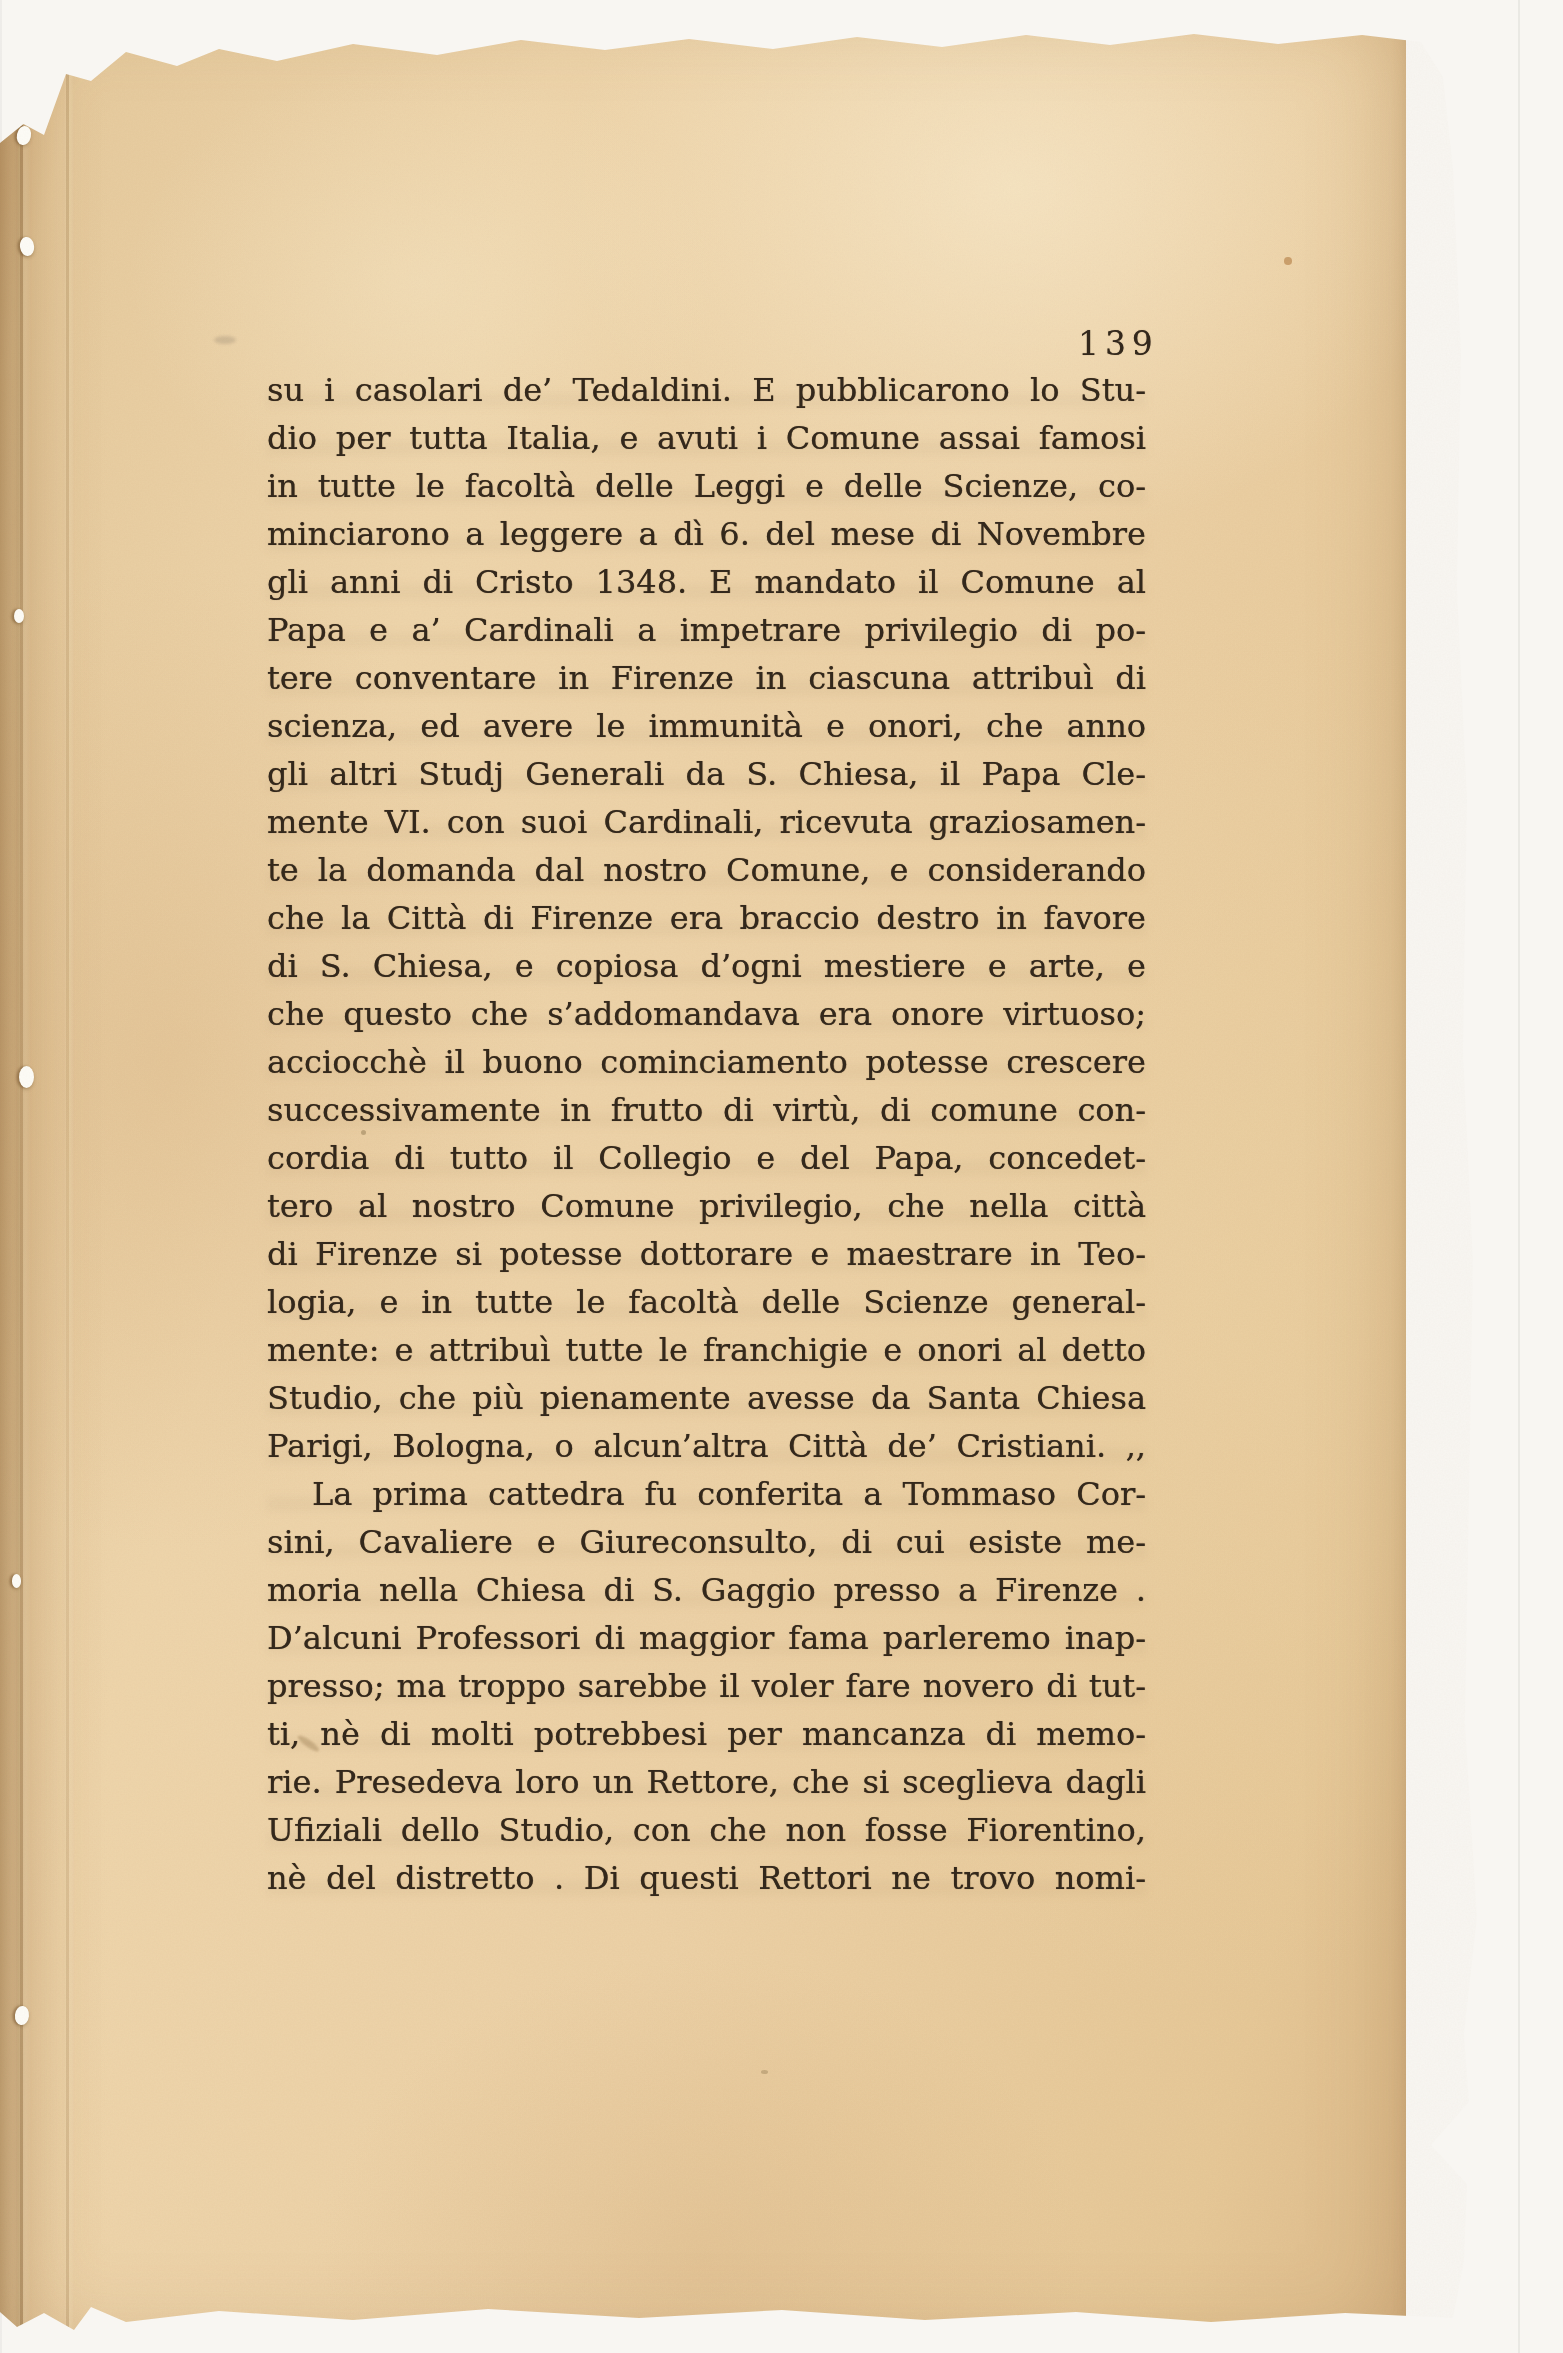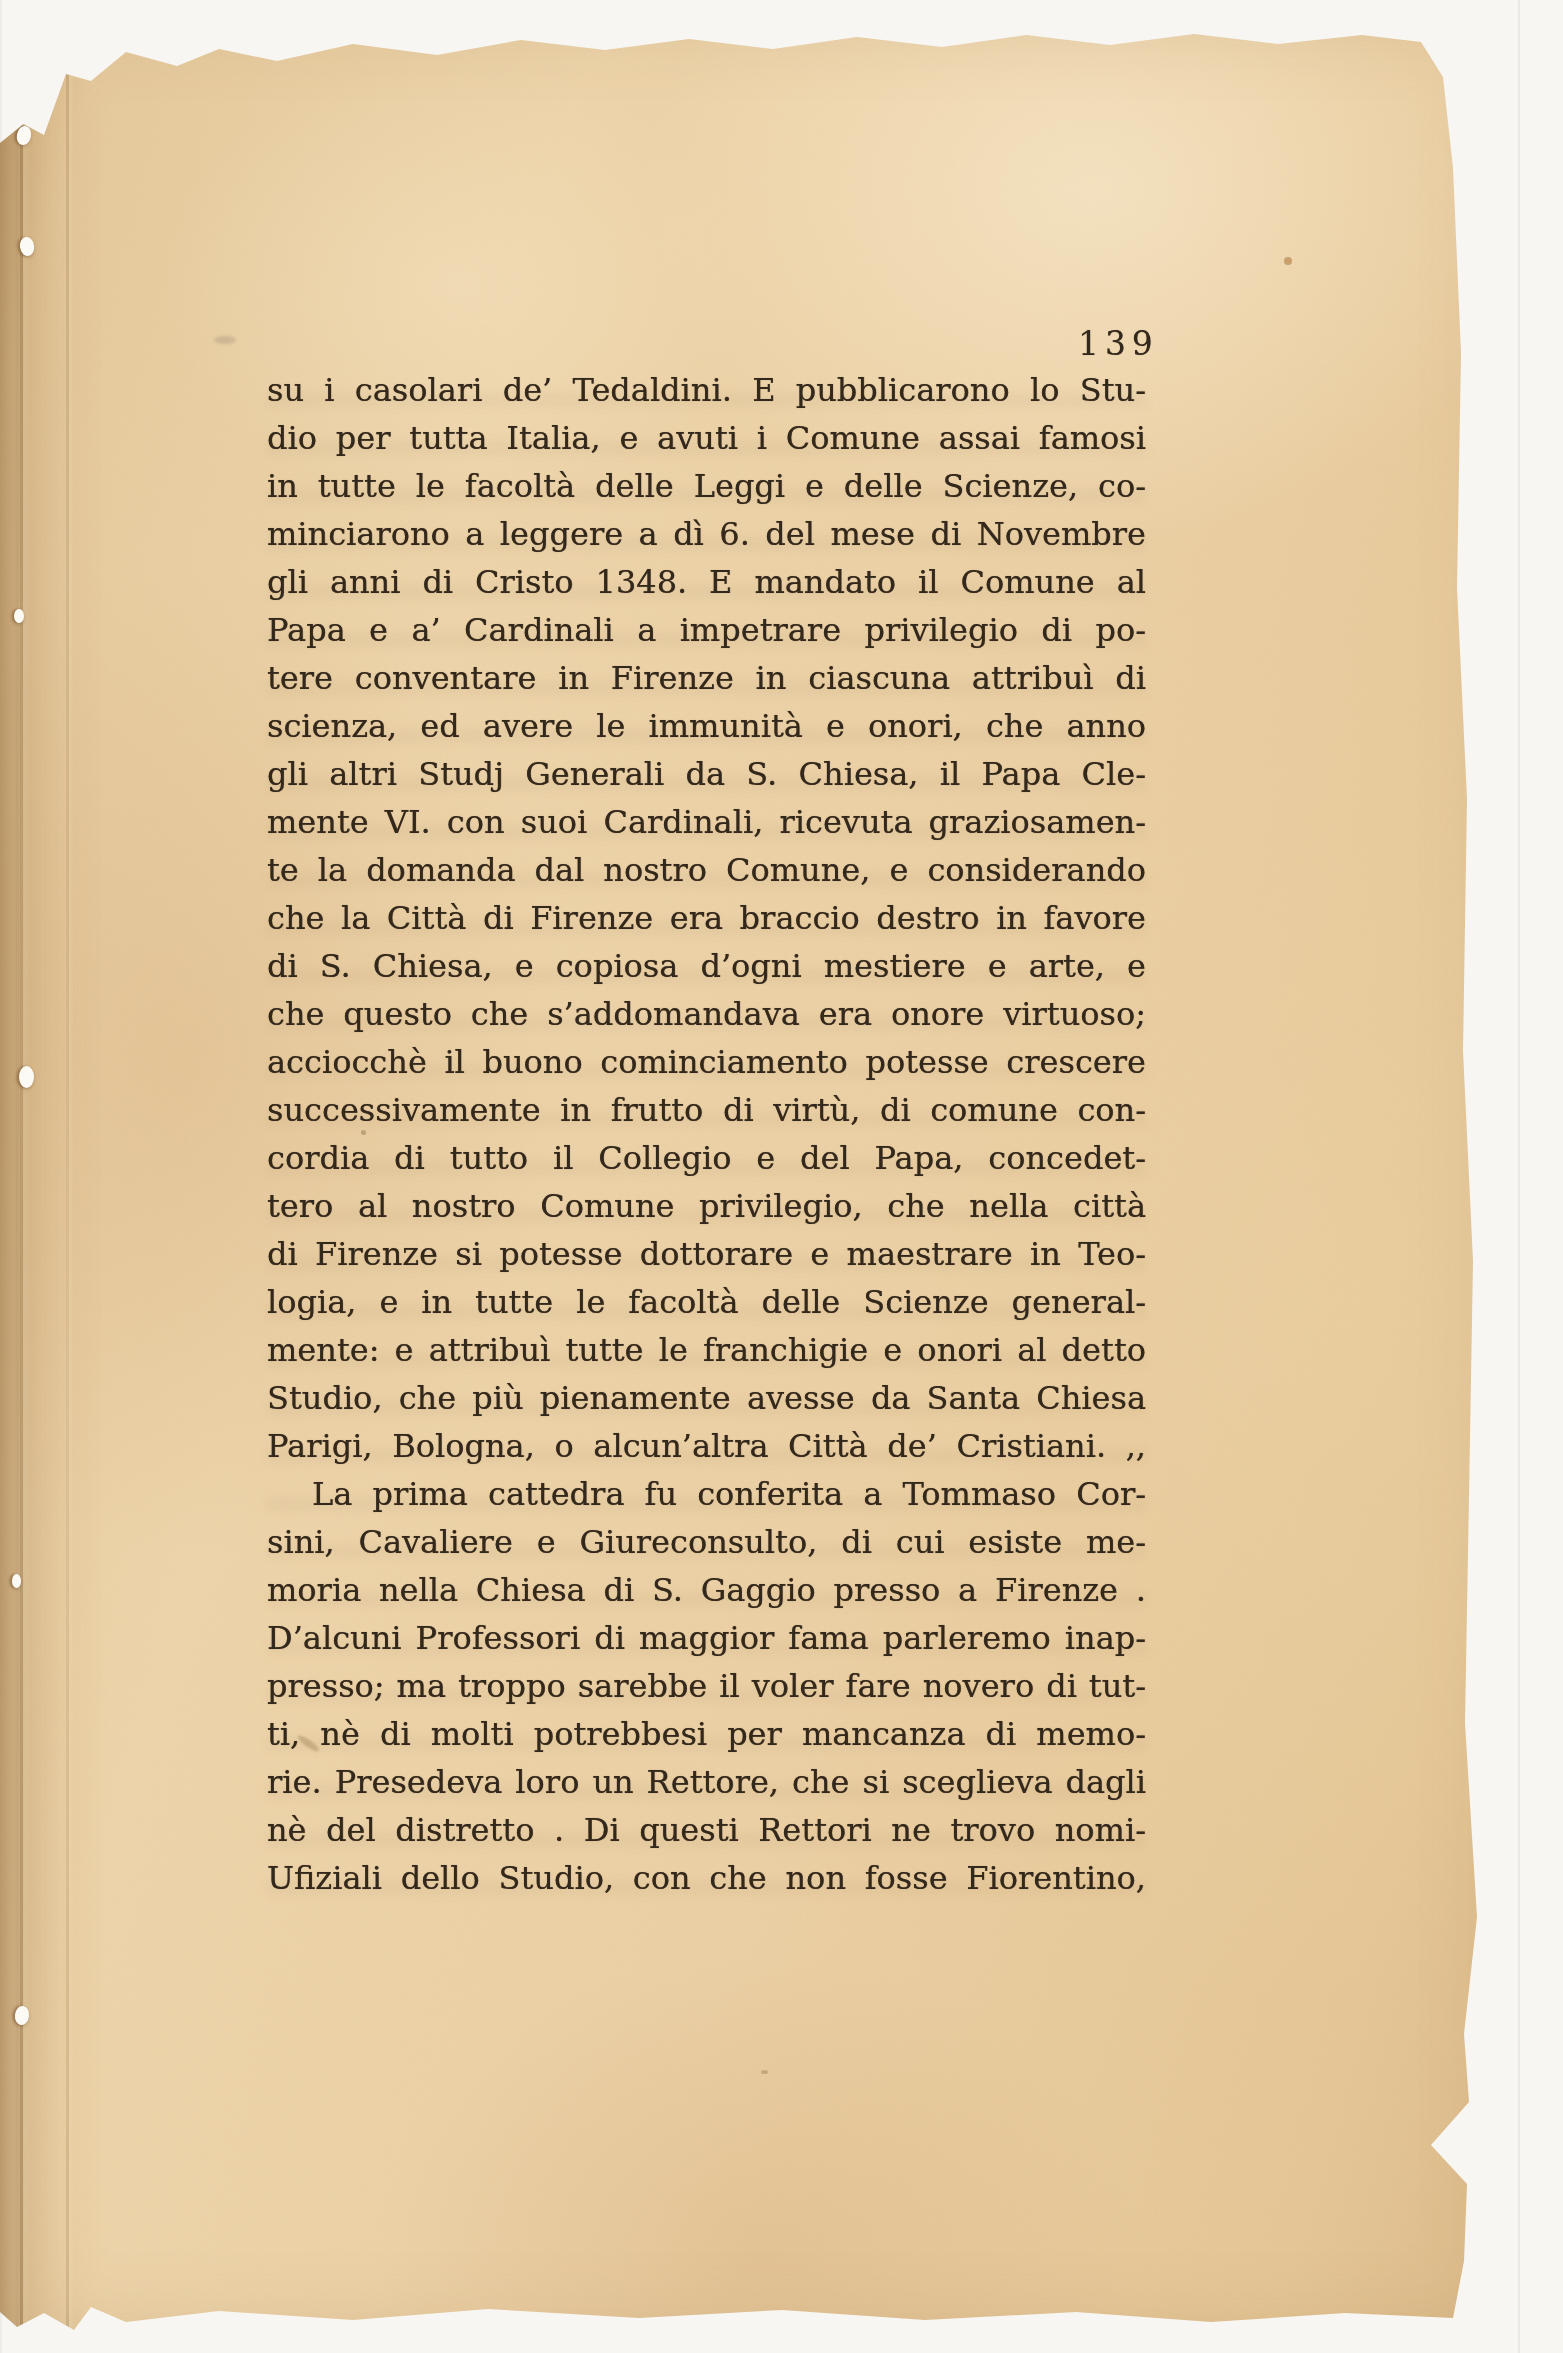--- a/index.html
+++ b/index.html
@@ -14,21 +14,21 @@
     width: 1564px; height: 2354px;
     background:
       linear-gradient(90deg, rgba(0,0,0,0.04) 0 1.7px, transparent 1.7px) ,
       #f8f6f2;
   }
   .scanner-line {
     position: absolute; left: 1518px; top: 0; width: 1.7px; height: 100%;
     background: rgba(120,115,105,0.10);
   }
   .paper {
-    position: absolute; left: 0; top: 0; width: 1519px; height: 2354px;
+    position: absolute; left: 0; top: 0; width: 1406px; height: 2354px;
     clip-path: polygon(
       0px 143px, 23.5px 124px, 44px 135px, 66px 74px, 91px 81px, 126px 52px,
       177px 66px, 219px 49px, 277px 61px, 353px 44px, 437px 55px, 521px 40px,
       605px 50px, 689px 39px, 773px 49px, 857px 37px, 942px 47px, 1026px 35px,
       1110px 45px, 1194px 34px, 1278px 44px, 1362px 35px, 1421px 42px,
       1443px 77px, 1453px 168px, 1461px 353px, 1457px 588px, 1467px 799px,
       1463px 1051px, 1473px 1261px, 1469px 1496px, 1465px 1723px, 1477px 1917px,
       1464px 2034px, 1469px 2102px, 1431px 2145px, 1467px 2184px, 1464px 2261px,
       1453px 2318px, 1345px 2313px, 1211px 2322px, 1076px 2312px, 925px 2320px,
       782px 2310px, 639px 2318px, 488px 2309px, 353px 2320px, 219px 2311px,
@@ -149,22 +149,22 @@
         <div class="line">mente: e attribuì tutte le franchigie e onori al detto</div>
         <div class="line">Studio, che più pienamente avesse da Santa Chiesa</div>
         <div class="line">Parigi, Bologna, o alcun’altra Città de’ Cristiani. ,,</div>
         <div class="line indent">La prima cattedra fu conferita a Tommaso Cor-</div>
         <div class="line">sini, Cavaliere e Giureconsulto, di cui esiste me-</div>
         <div class="line">moria nella Chiesa di S. Gaggio presso a Firenze .</div>
         <div class="line">D’alcuni Professori di maggior fama parleremo inap-</div>
         <div class="line">presso; ma troppo sarebbe il voler fare novero di tut-</div>
         <div class="line">ti, nè di molti potrebbesi per mancanza di memo-</div>
         <div class="line">rie. Presedeva loro un Rettore, che si sceglieva dagli</div>
+        <div class="line">Ufiziali dello Studio, con che non fosse Fiorentino,</div>
         <div class="line">nè del distretto . Di questi Rettori ne trovo nomi-</div>
-        <div class="line">Ufiziali dello Studio, con che non fosse Fiorentino,</div>
       </div>
 
     <svg class="grain" width="1564" height="2354" aria-hidden="true" viewBox="0 0 1860 2800">
       <filter id="grain-f">
         <feTurbulence type="fractalNoise" baseFrequency="0.55" numOctaves="2" seed="7"></feTurbulence>
         <feColorMatrix type="matrix" values="0 0 0 0 0.48  0 0 0 0 0.38  0 0 0 0 0.24  0 0 0 0.10 0"></feColorMatrix>
       </filter>
       <rect width="1860" height="2800" filter="url(#grain-f)"></rect>
     </svg>
   </div>

